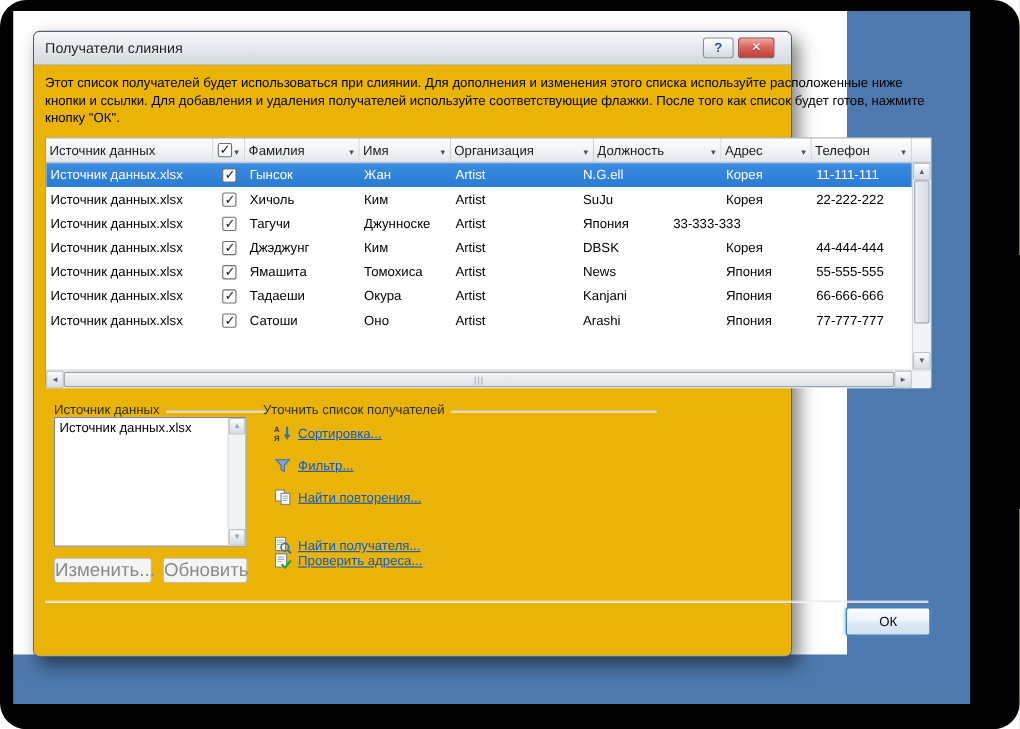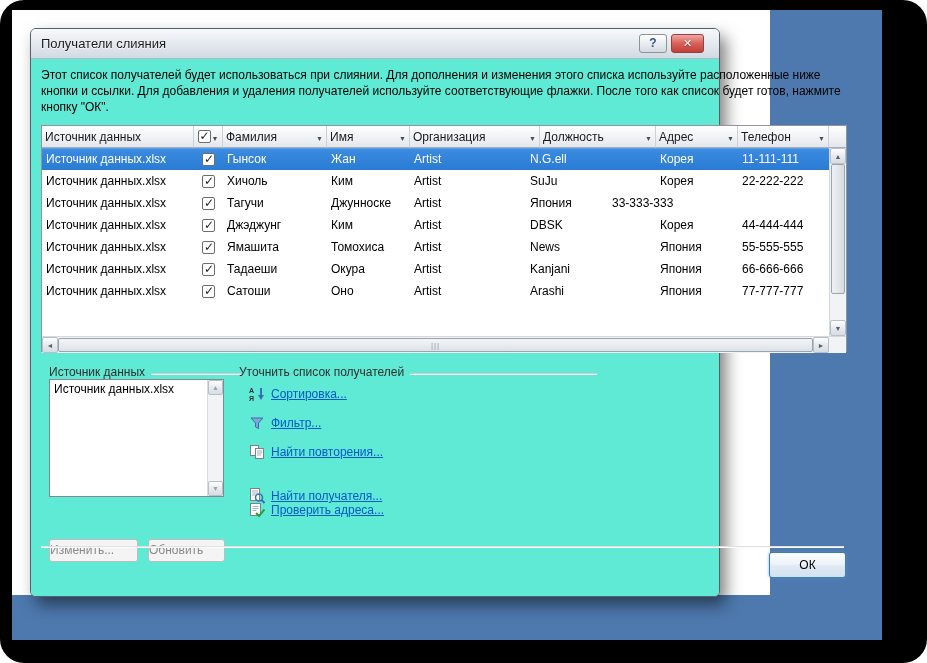--- a/index.html
+++ b/index.html
@@ -78,21 +78,21 @@
     right: 15px; width: 33px;
     border: 1px solid #8f433f;
     background: linear-gradient(180deg, #efa8a2 0%, #d9615a 50%, #bf4038 100%);
     color: #ffffff;
     text-shadow: 0 1px 1px rgba(0,0,0,0.4);
     font-size: 11px;
   }
   .content {
     position: absolute;
     left: 0; right: 0; top: 30px; bottom: 0;
-    background: #5eead4;
+    background: #eab308;
     border-radius: 0 0 5px 5px;
   }
   .desc {
     position: absolute;
     left: 10px; top: 8px;
     width: 803px;
     font-size: 12px;
     line-height: 1.35;
     color: #000;
   }
@@ -228,24 +228,23 @@
     width: 16px;
     background: #f2f3f5;
     border-left: 1px solid #d8dbde;
     display: flex; flex-direction: column; justify-content: space-between;
   }
   .lb-scroll .sbtn { height: 15px; }
   .lb-scroll .arr-up::after, .lb-scroll .arr-down::after { color: #9aa4ae; }
   .btn {
     position: absolute;
     height: 23px; top: 448px;
-    font-size: 12px;
+    font-size: 17px;
     border-radius: 3px;
     line-height: 21px;
-    margin-top: 32px;
   }
   .btn-disabled {
     color: #8a8a8a;
     background: #f4f4f4;
     border: 1px solid #bdbdc0;
   }
   .btn-edit { left: 18px; width: 89px; }
   .btn-refresh { left: 117px; width: 77px; }
   
   .link-row {

